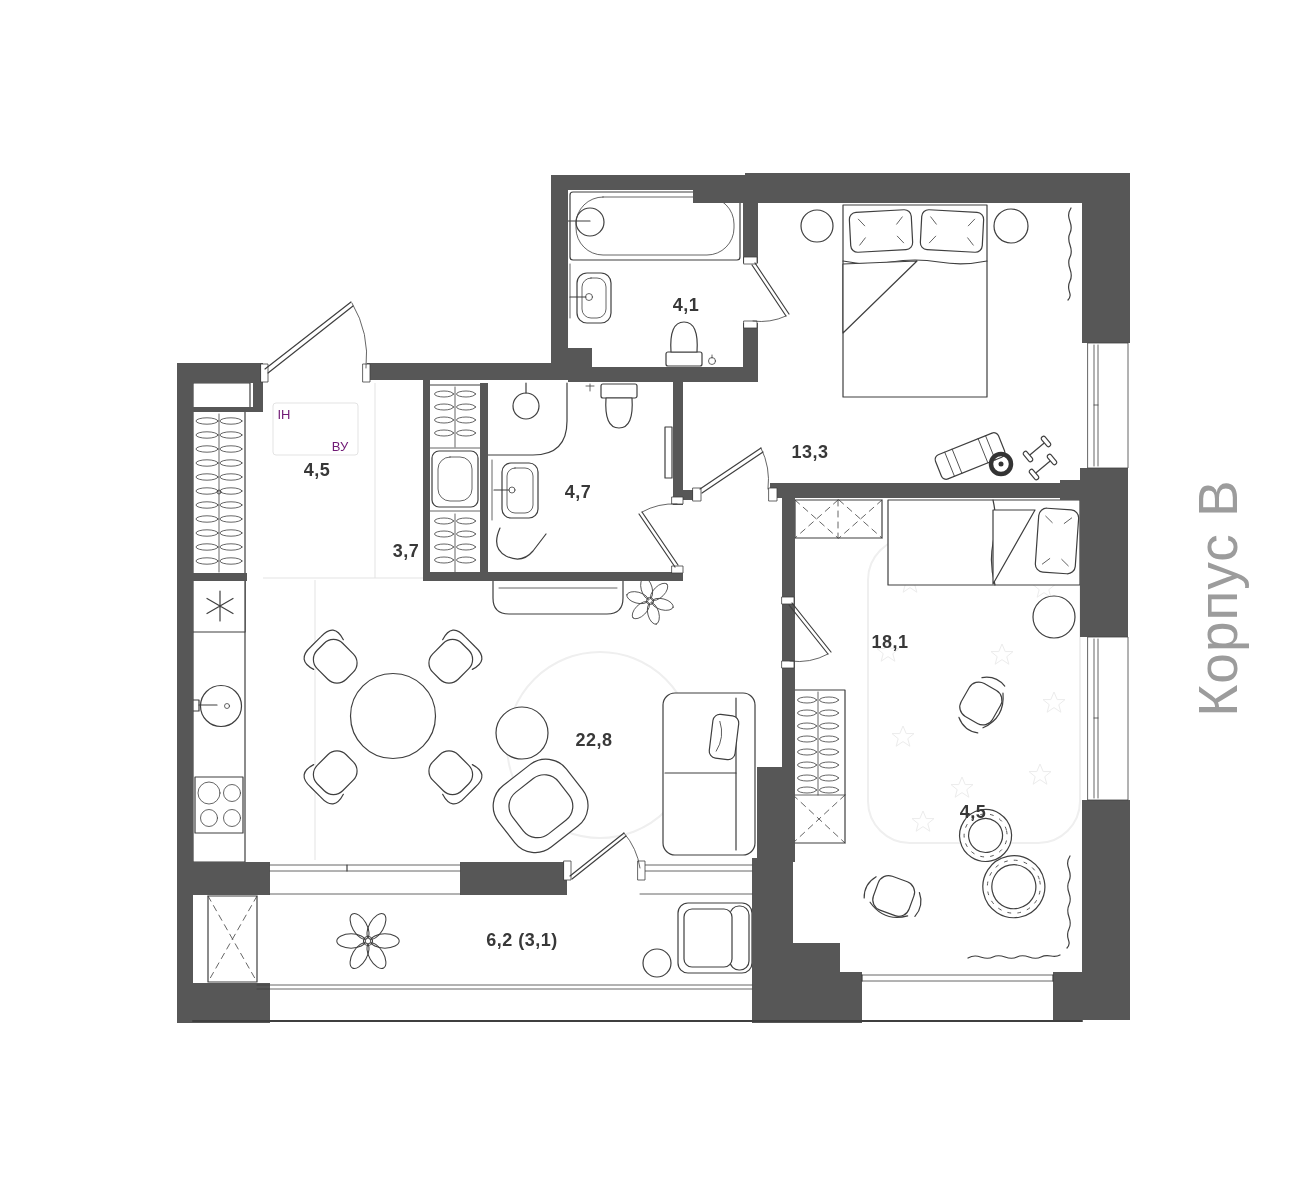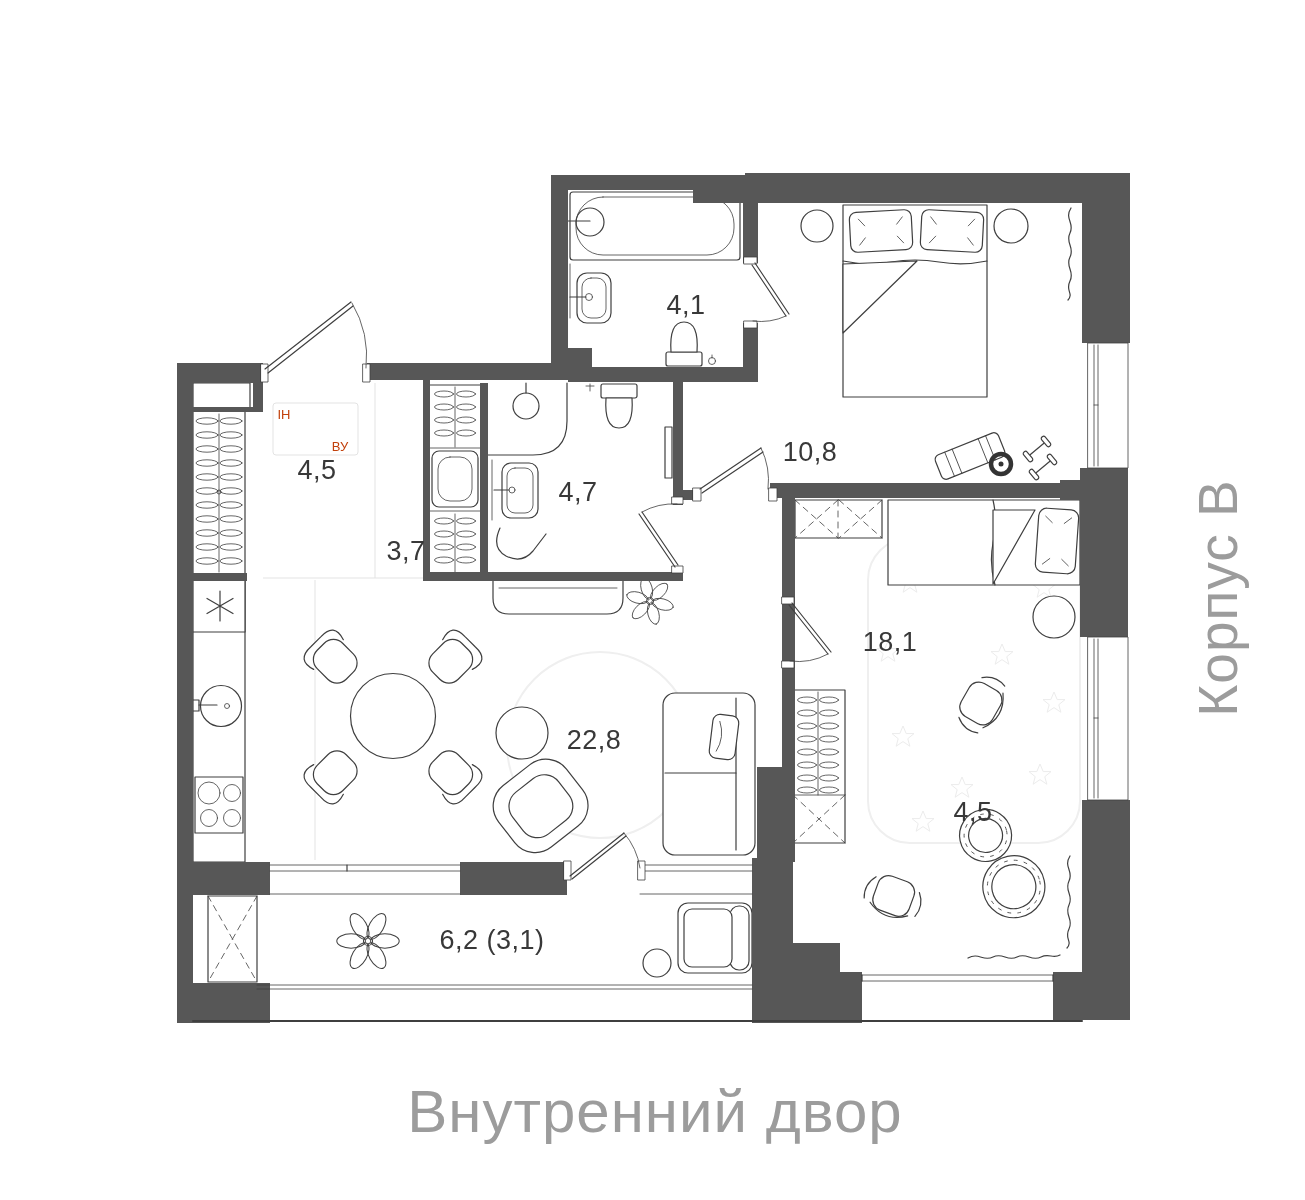--- a/index.html
+++ b/index.html
@@ -10,23 +10,23 @@
   svg .w{fill:var(--wall,#575757);stroke:none;}
   svg .f{fill:none;stroke:var(--line,#3f3f3f);stroke-width:1.2;stroke-linecap:round;stroke-linejoin:round;}
   svg .fw{fill:#fff;stroke:var(--line,#3f3f3f);stroke-width:1.2;stroke-linecap:round;stroke-linejoin:round;}
   svg .thin{stroke-width:0.8;}
   svg .thick{stroke-width:2;}
   svg .dash{stroke-dasharray:6 5;}
   svg .faint{fill:none;stroke:var(--faint_line,#e3e3e3);stroke-width:1;}
   svg .rug{fill:none;stroke:#efefef;stroke-width:2;}
   svg .star{fill:none;stroke:#ececec;stroke-width:1;}
   
-  .lbl{position:absolute;transform:translate(-50%,-50%);font-size:27px;color:var(--room_label,#383838);
-       white-space:nowrap;letter-spacing:0.5px;}
-  .mark{position:absolute;transform:translate(-50%,-50%);font-size:13px;color:#c2410c;white-space:nowrap;}
+  .lbl{position:absolute;transform:translate(-50%,-50%);font-size:18px;color:var(--room_label,#383838);
+       white-space:nowrap;letter-spacing:0.5px;font-weight:bold;}
+  .mark{position:absolute;transform:translate(-50%,-50%);font-size:13px;color:#701a75;white-space:nowrap;}
   .side-text{position:absolute;transform:translate(-50%,-50%) rotate(-90deg);font-size:55px;
        color:var(--muted_text,#9c9c9c);white-space:nowrap;letter-spacing:1px;}
   .bottom-text{position:absolute;transform:translate(-50%,-50%);font-size:60px;
        color:var(--muted_text,#9c9c9c);white-space:nowrap;letter-spacing:1px;}
 </style>
 </head>
 <body>
 
 <div class="stage">
 
@@ -410,25 +410,24 @@
       <path d="M 570,876 L 624,833 M 572,879 L 626,836" class="f"></path>
       <path d="M 624,833 A 70 70 0 0 1 640,868" class="f thin"></path>
     </g>
   </g>
 </svg>
 
 <div class="lbl" style="left:317px;top:470px">4,5</div>
 <div class="lbl" style="left:406px;top:551px">3,7</div>
 <div class="lbl" style="left:578px;top:492px">4,7</div>
 <div class="lbl" style="left:686px;top:305px">4,1</div>
-<div class="lbl" style="left:810px;top:452px">10,8</div>
+<div class="lbl" style="left:810px;top:452px">13,3</div>
 <div class="lbl" style="left:594px;top:740px">22,8</div>
 <div class="lbl" style="left:890px;top:642px">18,1</div>
 <div class="lbl" style="left:973px;top:812px">4,5</div>
-<div class="lbl" style="left:492px;top:940px">6,2 (3,1)</div>
+<div class="lbl" style="left:522px;top:940px">6,2 (3,1)</div>
 
 <div class="mark" style="left:284px;top:414px">ІН</div>
 <div class="mark" style="left:340px;top:446px">ВУ</div>
 
 <div class="side-text" style="left:1218px;top:598px">Корпус В</div>
-<div class="bottom-text" style="left:655px;top:1111px">Внутренний двор</div>
 
 </div>
 
 </body></html>

